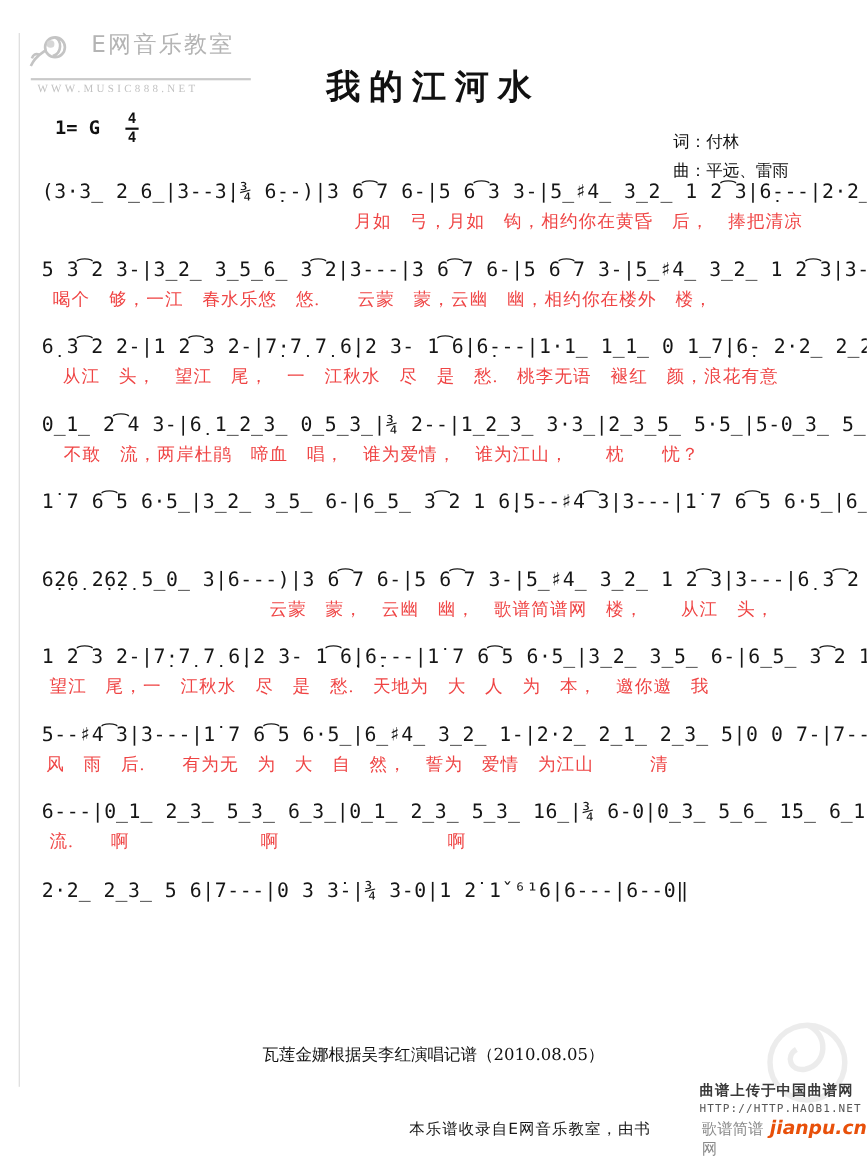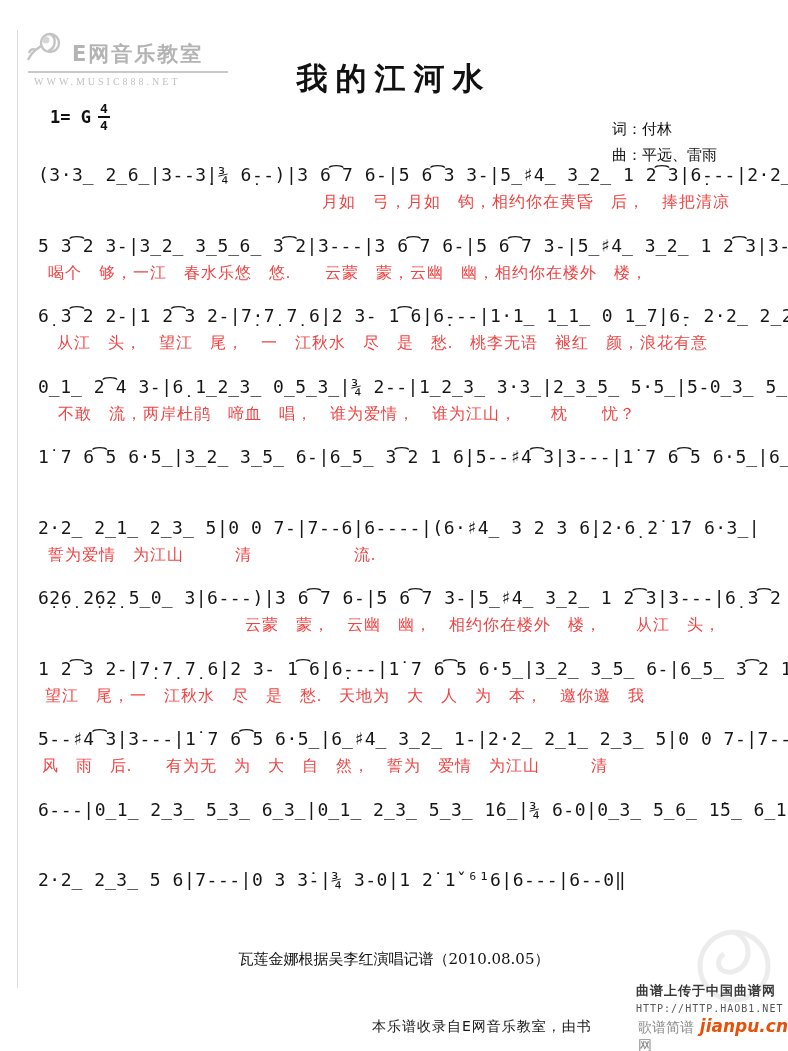--- a/index.html
+++ b/index.html
@@ -12,40 +12,40 @@
     color:#1c1c1c;
   }
   .left-rule{
     position:absolute;left:17px;top:30px;
     width:1px;height:958px;background:#d9d9d9;
   }
   
   .logo{
     position:absolute;left:26px;top:26px;width:220px;
   }
-  .logo-top{display:flex;align-items:flex-end;gap:4px;font-weight:bold;}
+  .logo-top{display:flex;align-items:flex-start;gap:15px;}
   .logo-brand{
     font-size:21px;color:#b4b4b4;letter-spacing:2px;
     font-family:"DejaVu Sans", sans-serif;
   }
   .logo-line{height:2px;background:#c9c9c9;margin:3px 0 3px 2px;width:200px;}
   .logo-url{
     font-size:10px;color:#c2c2c2;letter-spacing:3px;margin-left:8px;
     font-family:Liberation Serif, serif;
   }
   .title{
     position:absolute;left:0;top:58px;width:788px;
     text-align:center;
     font-family:"DejaVu Serif", serif;
     font-size:31px;font-weight:bold;letter-spacing:8px;
     color:#111;
   }
   .keysig{
     position:absolute;left:50px;top:102px;
-    display:flex;align-items:center;gap:7px;
+    display:flex;align-items:center;gap:23px;
     font-size:17px;font-weight:bold;color:#111;
     font-family:"DejaVu Sans Mono", monospace;
   }
   .frac{display:inline-flex;flex-direction:column;align-items:center;line-height:1;}
   .frac .num,.frac .den{font-size:13px;font-weight:bold;}
   .frac .bar{width:12px;height:1.5px;background:#111;margin:1px 0;}
   .credits{
     position:absolute;left:612px;top:116px;
     font-size:15px;color:#111;line-height:26px;
     font-family:"DejaVu Serif", serif;
@@ -150,37 +150,34 @@
     <div class="lyrics ly-2">从江　头，　望江　尾，　一　江秋水　尽　是　愁.　桃李无语　褪红　颜，浪花有意</div>
   </div>
   <div class="system">
     <div class="notation">0̲1̲ 2͡4 3-|6̣ 1̲2̲3̲ 0̲5̲3̲|¾ 2--|1̲2̲3̲ 3·3̲|2̲3̲5̲ 5·5̲|5-0̲3̲ 5̲6̲|6---|</div>
     <div class="lyrics ly-3">不敢　流，两岸杜鹃　啼血　唱，　谁为爱情，　谁为江山，　　枕　　忧？</div>
   </div>
   <div class="system">
     <div class="notation">1̇ 7 6͡5 6·5̲|3̲2̲ 3̲5̲ 6-|6̲5̲ 3͡2 1 6̣|5--♯4͡3|3---|1̇ 7 6͡5 6·5̲|6̲♯4̲ 3͡2 1-|</div>
   </div>
   <div class="system">
-    <div class="notation">2·2̲ 2̲1̲ 2̲3̲ 5|0 0 7-|7--6|6----|(6·♯4̲ 3 2 3 6̣|2·6̣ 2̇ 1̇7 6·3̲|</div>
-    <div class="lyrics ly-5">誓为爱情　为江山　　　清　　　　　　流.</div>
-  </div>
-  <div class="system">
     <div class="notation">6̣2̣6̣ 2̣6̣2̣ 5̲0̲ 3|6---)|3 6͡7 6-|5 6͡7 3-|5̲♯4̲ 3̲2̲ 1 2͡3|3---|6̣ 3͡2 2-|</div>
-    <div class="lyrics ly-6">云蒙　蒙，　云幽　幽，　相约你在楼外　楼，　　从江　头，</div>
+    <div class="lyrics ly-6">云蒙　蒙，　云幽　幽，　歌谱简谱网　楼，　　从江　头，</div>
   </div>
   <div class="system">
     <div class="notation">1 2͡3 2-|7̣·7̣ 7̣ 6̣|2 3- 1͡6̣|6̣---|1̇ 7 6͡5 6·5̲|3̲2̲ 3̲5̲ 6-|6̲5̲ 3͡2 1 6̣|</div>
     <div class="lyrics ly-7">望江　尾，一　江秋水　尽　是　愁.　天地为　大　人　为　本，　邀你邀　我</div>
   </div>
   <div class="system">
     <div class="notation">5--♯4͡3|3---|1̇ 7 6͡5 6·5̲|6̲♯4̲ 3̲2̲ 1-|2·2̲ 2̲1̲ 2̲3̲ 5|0 0 7-|7--6|</div>
     <div class="lyrics ly-8">风　雨　后.　　有为无　为　大　自　然，　誓为　爱情　为江山　　　清</div>
   </div>
   <div class="system">
     <div class="notation">6---|0̲1̲ 2̲3̲ 5̲3̲ 6̲3̲|0̲1̲ 2̲3̲ 5̲3̲ 1̇6̲|¾ 6-0|0̲3̲ 5̲6̲ 1̇5̲ 6̲1̇|2̇---|</div>
+    <div class="lyrics ly-9">流.　　啊　　　　　　　啊　　　　　　　　　啊</div>
   </div>
   <div class="system">
     <div class="notation">2·2̲ 2̲3̲ 5 6|7---|0 3 3̇-|¾ 3-0|1 2̇ 1ˇ⁶¹6|6---|6--0‖</div>
   </div>
 </div>
 
 <div class="attribution">瓦莲金娜根据吴李红演唱记谱（2010.08.05）</div>
 
 <div class="watermark">
   <svg width="92" height="92" viewBox="0 0 92 92">

